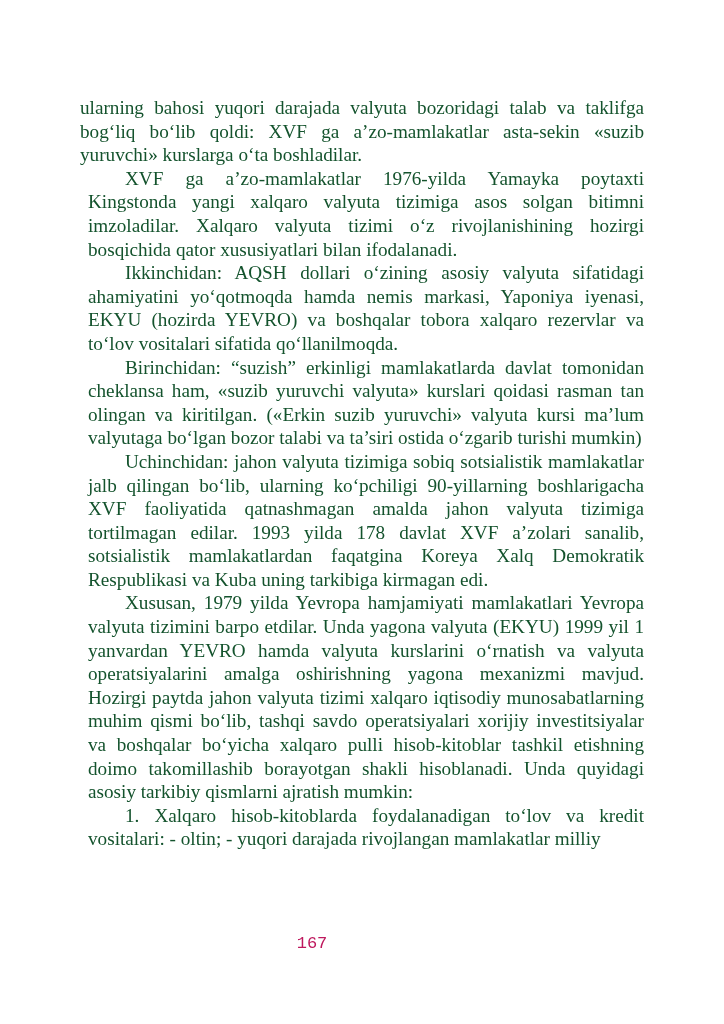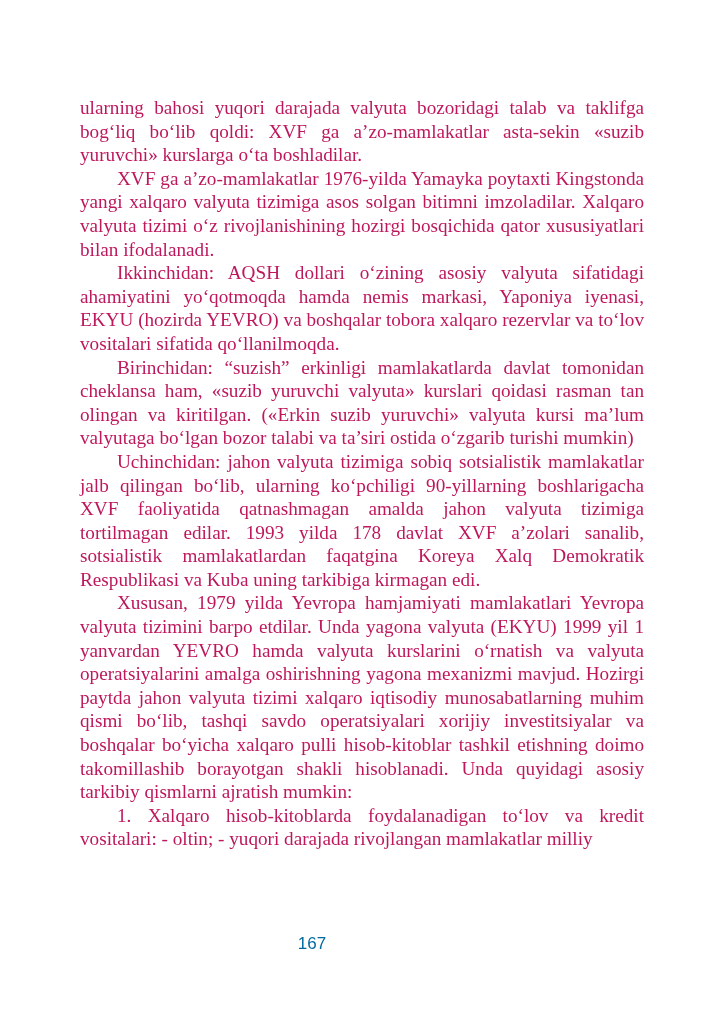--- a/index.html
+++ b/index.html
@@ -14,43 +14,44 @@
     overflow: hidden;
   }
   .page {
     position: absolute;
     left: 80px;
     top: 96px;
     width: 564px;
     font-family: "Liberation Serif", "DejaVu Serif", serif;
     font-size: 19.2px;
     line-height: 23.6px;
-    color: #be185d;
+    color: #14532d;
     text-align: justify;
     hyphens: none;
   }
   .page p {
     margin: 0;
     text-indent: 0;
   }
   .page p.indent {
     text-indent: 37px;
+    margin-left: 8px;
   }
   .page p.cont {
     text-indent: 0;
   }
   .page-number {
     position: absolute;
     left: 0;
     width: 624px;
     top: 934px;
     text-align: center;
-    font-family: Liberation Sans, sans-serif;
+    font-family: Liberation Mono, monospace;
     font-size: 17px;
-    color: #0369a1;
+    color: #be185d;
   }
 </style>
 </head>
 <body>
 
 <div class="page">
   <p class="cont">ularning bahosi yuqori darajada valyuta bozoridagi talab va taklifga bog‘liq bo‘lib qoldi: XVF ga a’zo-mamlakatlar asta-sekin «suzib yuruvchi» kurslarga o‘ta boshladilar.</p>
   <p class="indent">XVF ga a’zo-mamlakatlar 1976-yilda Yamayka poytaxti Kingstonda yangi xalqaro valyuta tizimiga asos solgan bitimni imzoladilar. Xalqaro valyuta tizimi o‘z rivojlanishining hozirgi bosqichida qator xususiyatlari bilan ifodalanadi.</p>
   <p class="indent">Ikkinchidan: AQSH dollari o‘zining asosiy valyuta sifatidagi ahamiyatini yo‘qotmoqda hamda nemis markasi, Yaponiya iyenasi, EKYU (hozirda YEVRO) va boshqalar tobora xalqaro rezervlar va to‘lov vositalari sifatida qo‘llanilmoqda.</p>
   <p class="indent">Birinchidan: “suzish” erkinligi mamlakatlarda davlat tomonidan cheklansa ham, «suzib yuruvchi valyuta» kurslari qoidasi rasman tan olingan va kiritilgan. («Erkin suzib yuruvchi» valyuta kursi ma’lum valyutaga bo‘lgan bozor talabi va ta’siri ostida o‘zgarib turishi mumkin)</p>

